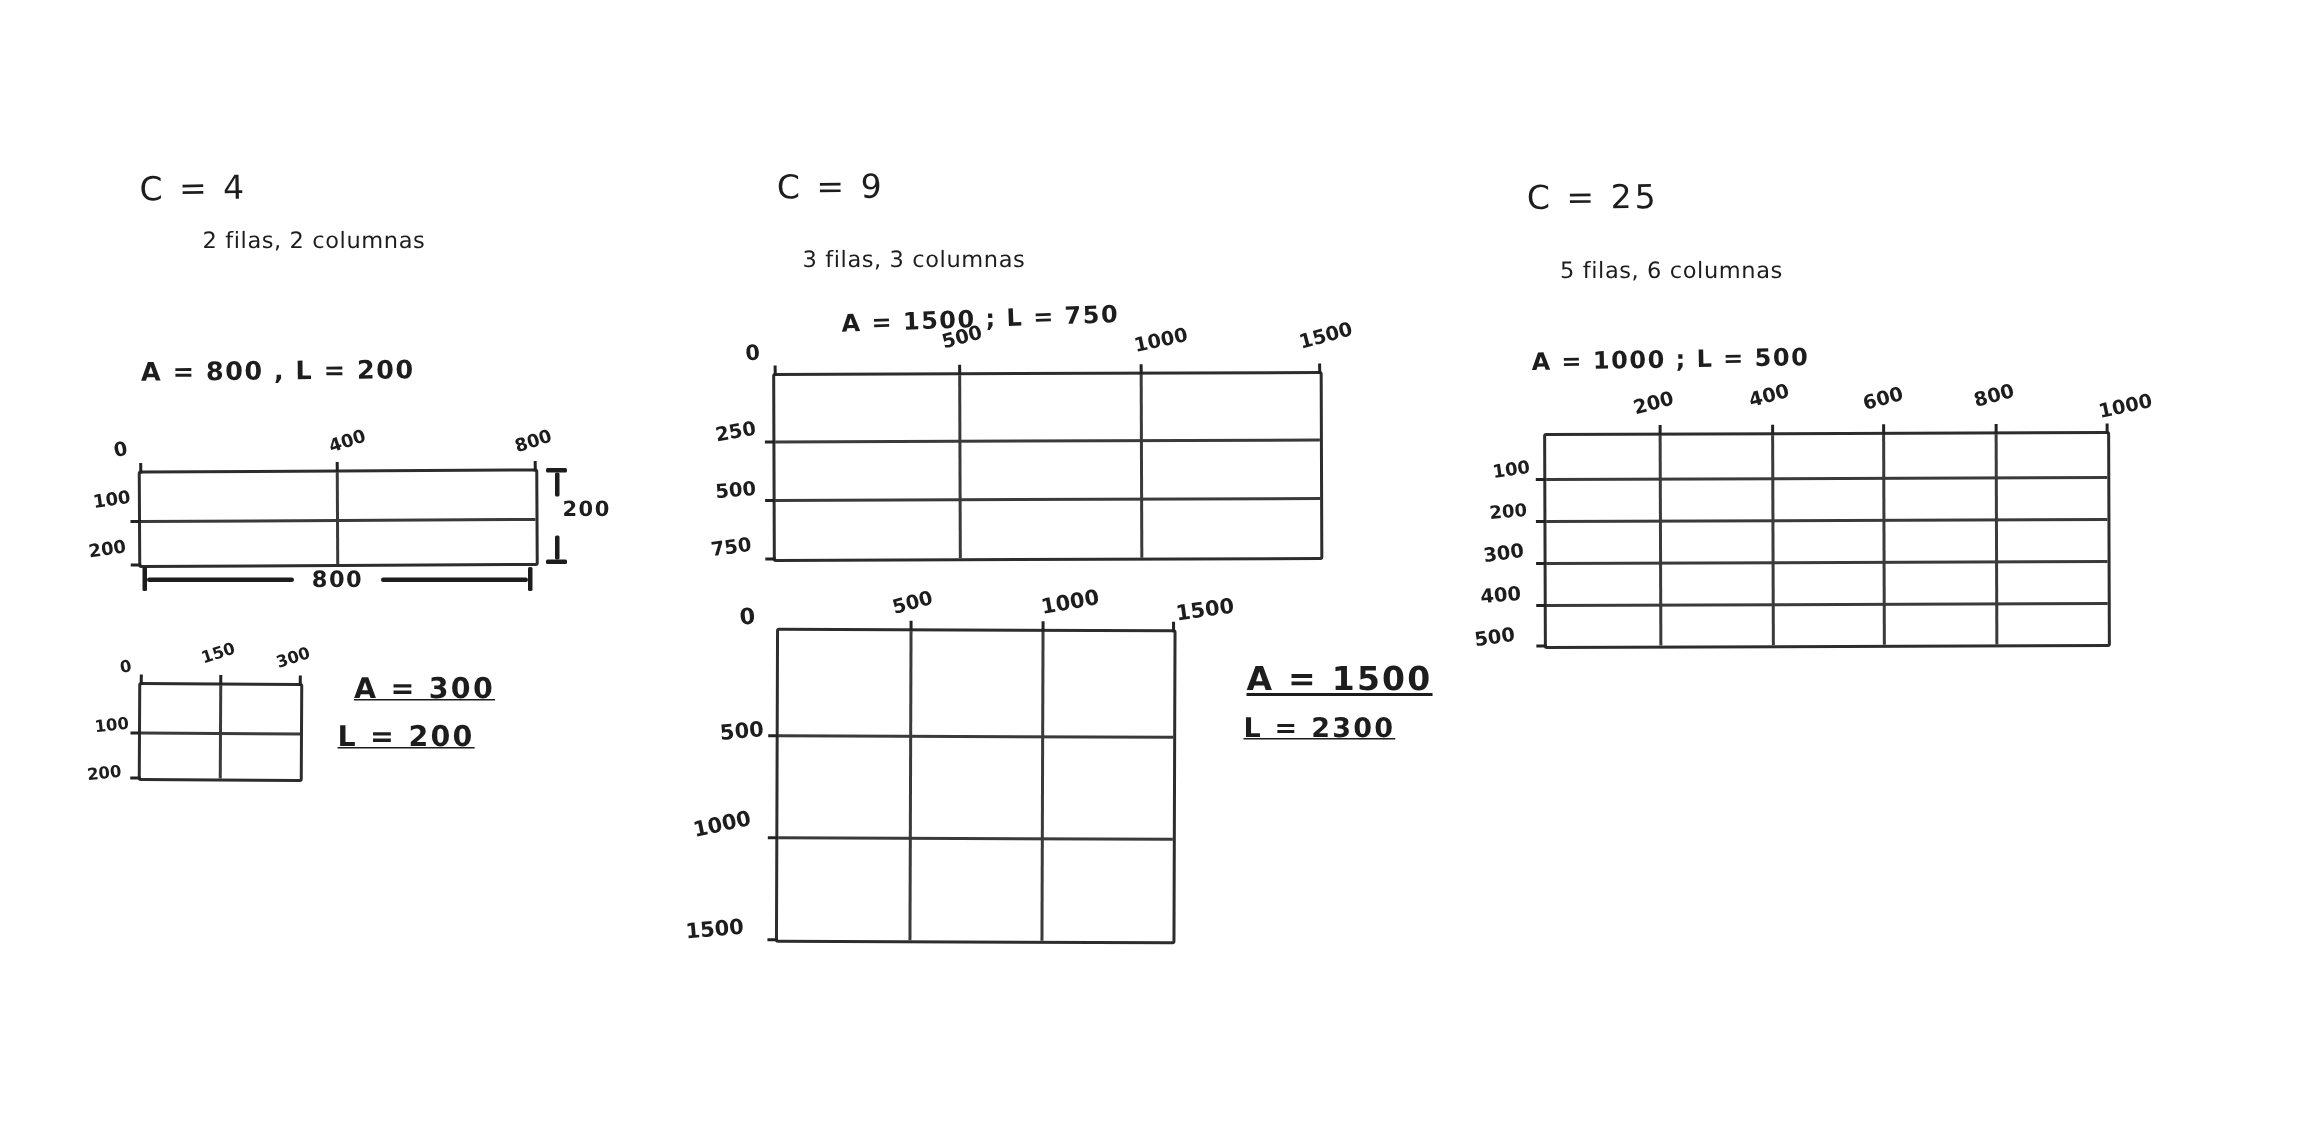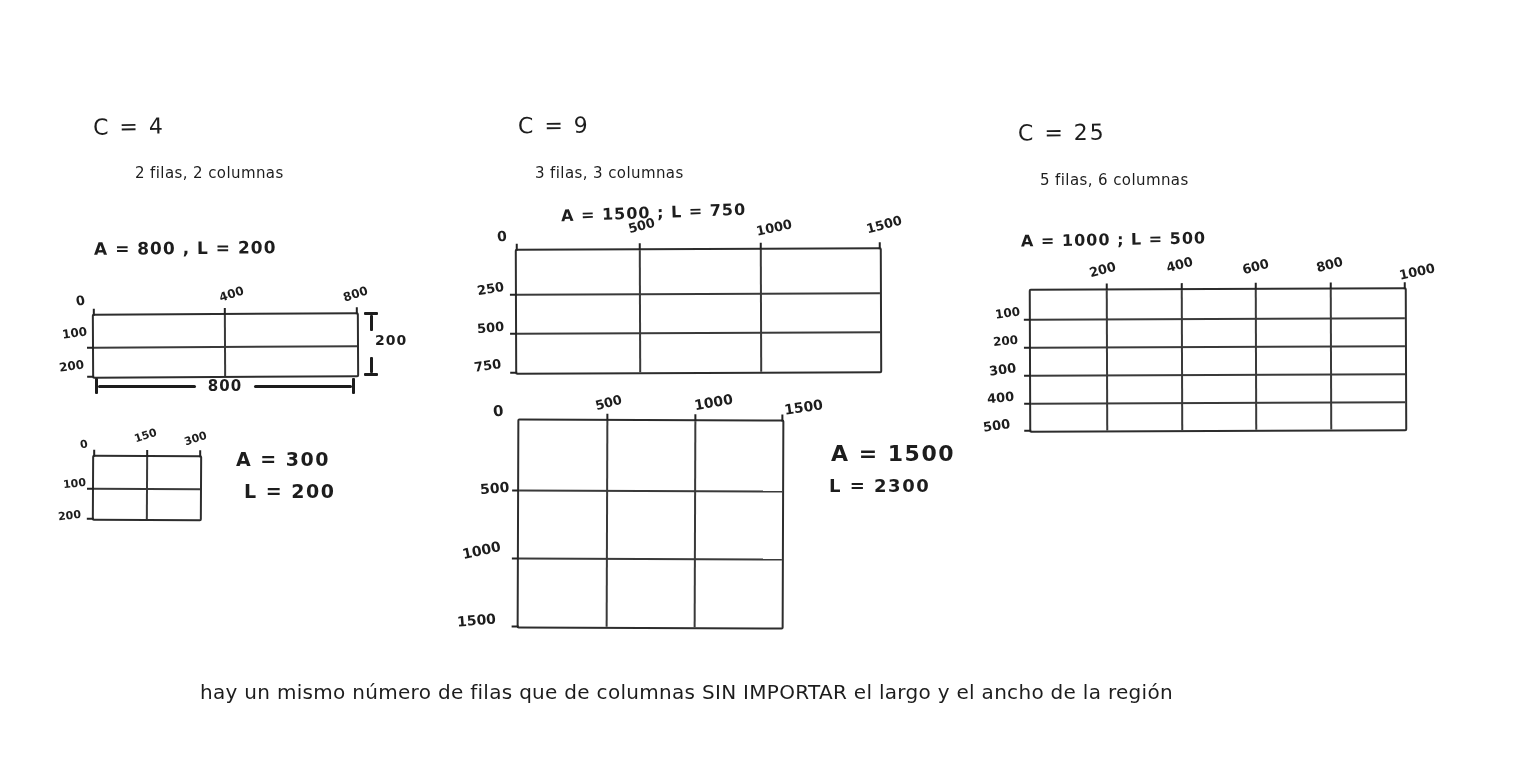--- a/index.html
+++ b/index.html
@@ -5,21 +5,21 @@
   html,body { margin:0; padding:0; background:#ffffff; }
   .canvas {
     position:relative; width:1532px; height:757px; background:#ffffff;
     font-family:"DejaVu Sans", sans-serif; color:#1d1d1d; overflow:hidden;
   }
   .hw { position:absolute; white-space:nowrap; letter-spacing:0.4px; }
   .title { font-size:21px; }
   .heading { font-size:22px; letter-spacing:2px; }
   .sub { font-size:15px; }
   .formula { font-size:17px; font-weight:bold; letter-spacing:1px; }
-  .side-label { font-size:19px; font-weight:bold; letter-spacing:1.5px; }
+  .side-label { font-size:19px; font-weight:bold; letter-spacing:1.5px;text-decoration:underline; }
   .footer-line { font-size:20px; letter-spacing:0.3px; }
 
   .grid-box { position:absolute; border:2px solid #2d2d2d; border-radius:2px; background:transparent; }
   .vline { position:absolute; top:0; bottom:0; width:2px; background:#3a3a3a; }
   .hline { position:absolute; left:0; right:0; height:2px; background:#3a3a3a; }
   .tick-top { position:absolute; top:-7px; width:2px; height:7px; background:#222; }
   .tick-left { position:absolute; left:-7px; height:2px; width:7px; background:#222; }
 
   .xtick, .ytick { position:absolute; font-weight:bold; white-space:nowrap; }
 
@@ -36,21 +36,21 @@
   .dim-v .gap { height:26px; width:2px; }
   .dim-v-lbl { position:absolute; font-weight:bold; font-size:14px; letter-spacing:1px; }
 </style>
 </head>
 <body>
 
 <div class="canvas">
 
 
   <div class="hw heading" style="left:93px;top:114px;transform:rotate(-1deg);">C = 4</div>
-  <div class="hw sub" style="left:135px;top:164px;">2 filas, 2 columnas</div>
+  <div class="hw sub" style="left:135px;top:151px;">2 filas, 2 columnas</div>
   <div class="hw formula" style="left:94px;top:238px;transform:rotate(-0.5deg);">A = 800 ,   L = 200</div>
 
   <div class="grid-box" style="left:92px;top:313px;width:263px;height:61px;transform:rotate(-0.3deg);">
     <div class="vline" style="left:49.5%;"></div>
     <div class="hline" style="top:50%;"></div>
     <div class="tick-top" style="left:-1px;"></div>
     <div class="tick-top" style="left:49.5%;"></div>
     <div class="tick-top" style="right:-1px;"></div>
     <div class="tick-left" style="top:50%;"></div>
     <div class="tick-left" style="bottom:-1px;"></div>
@@ -86,21 +86,21 @@
     <div class="tick-top" style="right:-1px;"></div>
     <div class="tick-left" style="top:50%;"></div>
     <div class="tick-left" style="bottom:-1px;"></div>
   </div>
   <span class="xtick" style="left:80px;top:438px;font-size:11px;transform:rotate(-10deg);">0</span>
   <span class="xtick" style="left:134px;top:429px;font-size:11px;transform:rotate(-18deg);">150</span>
   <span class="xtick" style="left:184px;top:432px;font-size:11px;transform:rotate(-18deg);">300</span>
   <span class="ytick" style="left:63px;top:477px;font-size:11px;transform:rotate(-6deg);">100</span>
   <span class="ytick" style="left:58px;top:509px;font-size:11px;transform:rotate(-6deg);">200</span>
   <span class="hw side-label" style="left:236px;top:448px;">A = 300</span>
-  <span class="hw side-label" style="left:244px;top:480px;">L = 200</span>
+  <span class="hw side-label" style="left:225px;top:480px;">L = 200</span>
 
   <div class="hw heading" style="left:518px;top:113px;transform:rotate(-0.5deg);">C = 9</div>
   <div class="hw sub" style="left:535px;top:164px;">3 filas, 3 columnas</div>
   <div class="hw formula" style="left:561px;top:203px;font-size:16px;transform:rotate(-2deg);">A = 1500 ;   L = 750</div>
 
   <div class="grid-box" style="left:515px;top:248px;width:363px;height:122px;transform:rotate(-0.2deg);">
     <div class="vline" style="left:33.5%;"></div>
     <div class="vline" style="left:67%;"></div>
     <div class="hline" style="top:35%;"></div>
     <div class="hline" style="top:67%;"></div>
@@ -170,15 +170,14 @@
   <span class="xtick" style="left:1166px;top:257px;font-size:13px;transform:rotate(-15deg);">400</span>
   <span class="xtick" style="left:1242px;top:259px;font-size:13px;transform:rotate(-15deg);">600</span>
   <span class="xtick" style="left:1316px;top:257px;font-size:13px;transform:rotate(-15deg);">800</span>
   <span class="xtick" style="left:1399px;top:264px;font-size:13px;transform:rotate(-12deg);">1000</span>
   <span class="ytick" style="left:995px;top:306px;font-size:12px;transform:rotate(-8deg);">100</span>
   <span class="ytick" style="left:993px;top:334px;font-size:12px;transform:rotate(-5deg);">200</span>
   <span class="ytick" style="left:989px;top:362px;font-size:13px;transform:rotate(-8deg);">300</span>
   <span class="ytick" style="left:987px;top:390px;font-size:13px;transform:rotate(-5deg);">400</span>
   <span class="ytick" style="left:983px;top:418px;font-size:13px;transform:rotate(-8deg);">500</span>
 
-  <div class="hw footer-line" style="left:200px;top:680px;">hay un mismo número de filas que de columnas SIN IMPORTAR el largo y el ancho de la región</div>
 
 </div>
 
 </body></html>

